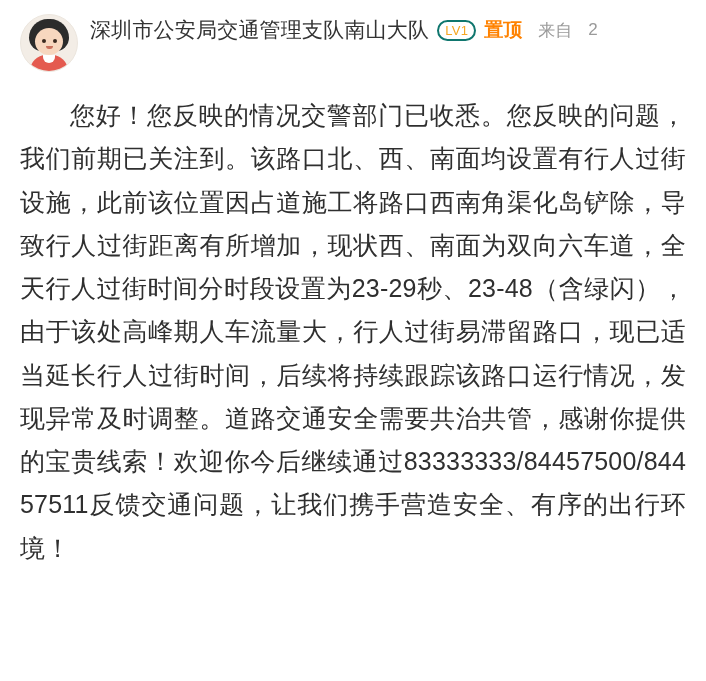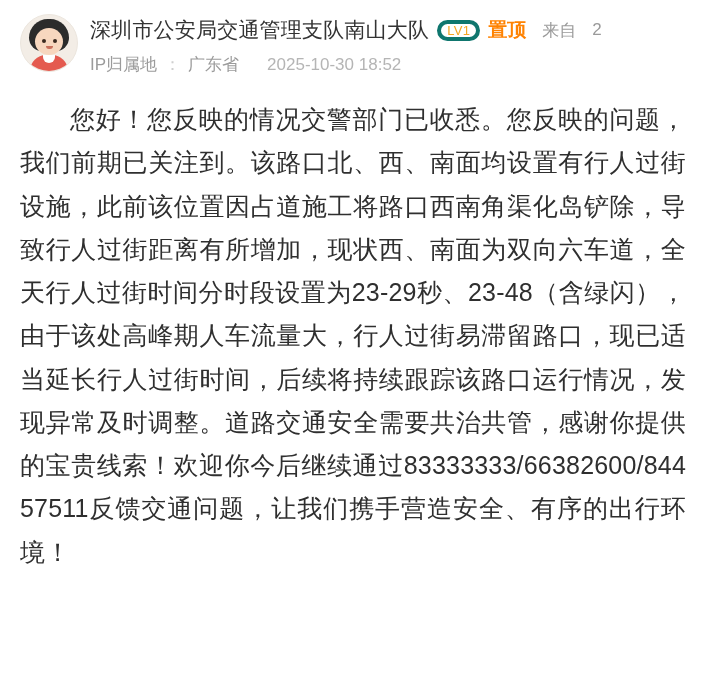--- a/index.html
+++ b/index.html
@@ -111,21 +111,21 @@
     letter-spacing: 0.2px;
   }
   .level-badge {
     display: inline-flex;
     align-items: center;
     justify-content: center;
     min-width: 34px;
     height: 21px;
     padding: 0 6px;
     box-sizing: border-box;
-    border: 4px solid #0f766e;
+    border: 2px solid #0f766e;
     color: #f5a623;
     border-radius: 11px;
     font-size: 13px;
     line-height: 1;
     letter-spacing: 0.3px;
   }
   .top-tag {
     color: #ff8200;
     font-size: 19px;
     font-weight: 700;
@@ -180,25 +180,19 @@
     <div class="header-main">
 
       <div class="name-row">
         <span class="username">深圳市公安局交通管理支队南山大队</span>
         <span class="level-badge">LV1</span>
         <span class="top-tag">置顶</span>
         <span class="from-text">来自</span>
         <span class="from-text">2</span>
       </div>
 
-      <div class="meta-row">
-        <span class="ip-label">IP归属地</span>
-        <span class="ip-sep">：</span>
-        <span class="ip-value">广东省</span>
-        <span class="timestamp">2025-10-30 18:52</span>
-      </div>
 
     </div>
   </div>
 
-  <div class="content">您好！您反映的情况交警部门已收悉。您反映的问题，我们前期已关注到。该路口北、西、南面均设置有行人过街设施，此前该位置因占道施工将路口西南角渠化岛铲除，导致行人过街距离有所增加，现状西、南面为双向六车道，全天行人过街时间分时段设置为23-29秒、23-48（含绿闪），由于该处高峰期人车流量大，行人过街易滞留路口，现已适当延长行人过街时间，后续将持续跟踪该路口运行情况，发现异常及时调整。道路交通安全需要共治共管，感谢你提供的宝贵线索！欢迎你今后继续通过83333333/66382600/84457511反馈交通问题，让我们携手营造安全、有序的出行环境！</div>
+  <div class="content">您好！您反映的情况交警部门已收悉。您反映的问题，我们前期已关注到。该路口北、西、南面均设置有行人过街设施，此前该位置因占道施工将路口西南角渠化岛铲除，导致行人过街距离有所增加，现状西、南面为双向六车道，全天行人过街时间分时段设置为23-29秒、23-48（含绿闪），由于该处高峰期人车流量大，行人过街易滞留路口，现已适当延长行人过街时间，后续将持续跟踪该路口运行情况，发现异常及时调整。道路交通安全需要共治共管，感谢你提供的宝贵线索！欢迎你今后继续通过83333333/84457500/84457511反馈交通问题，让我们携手营造安全、有序的出行环境！</div>
 
 </div>
 
 </body></html>

